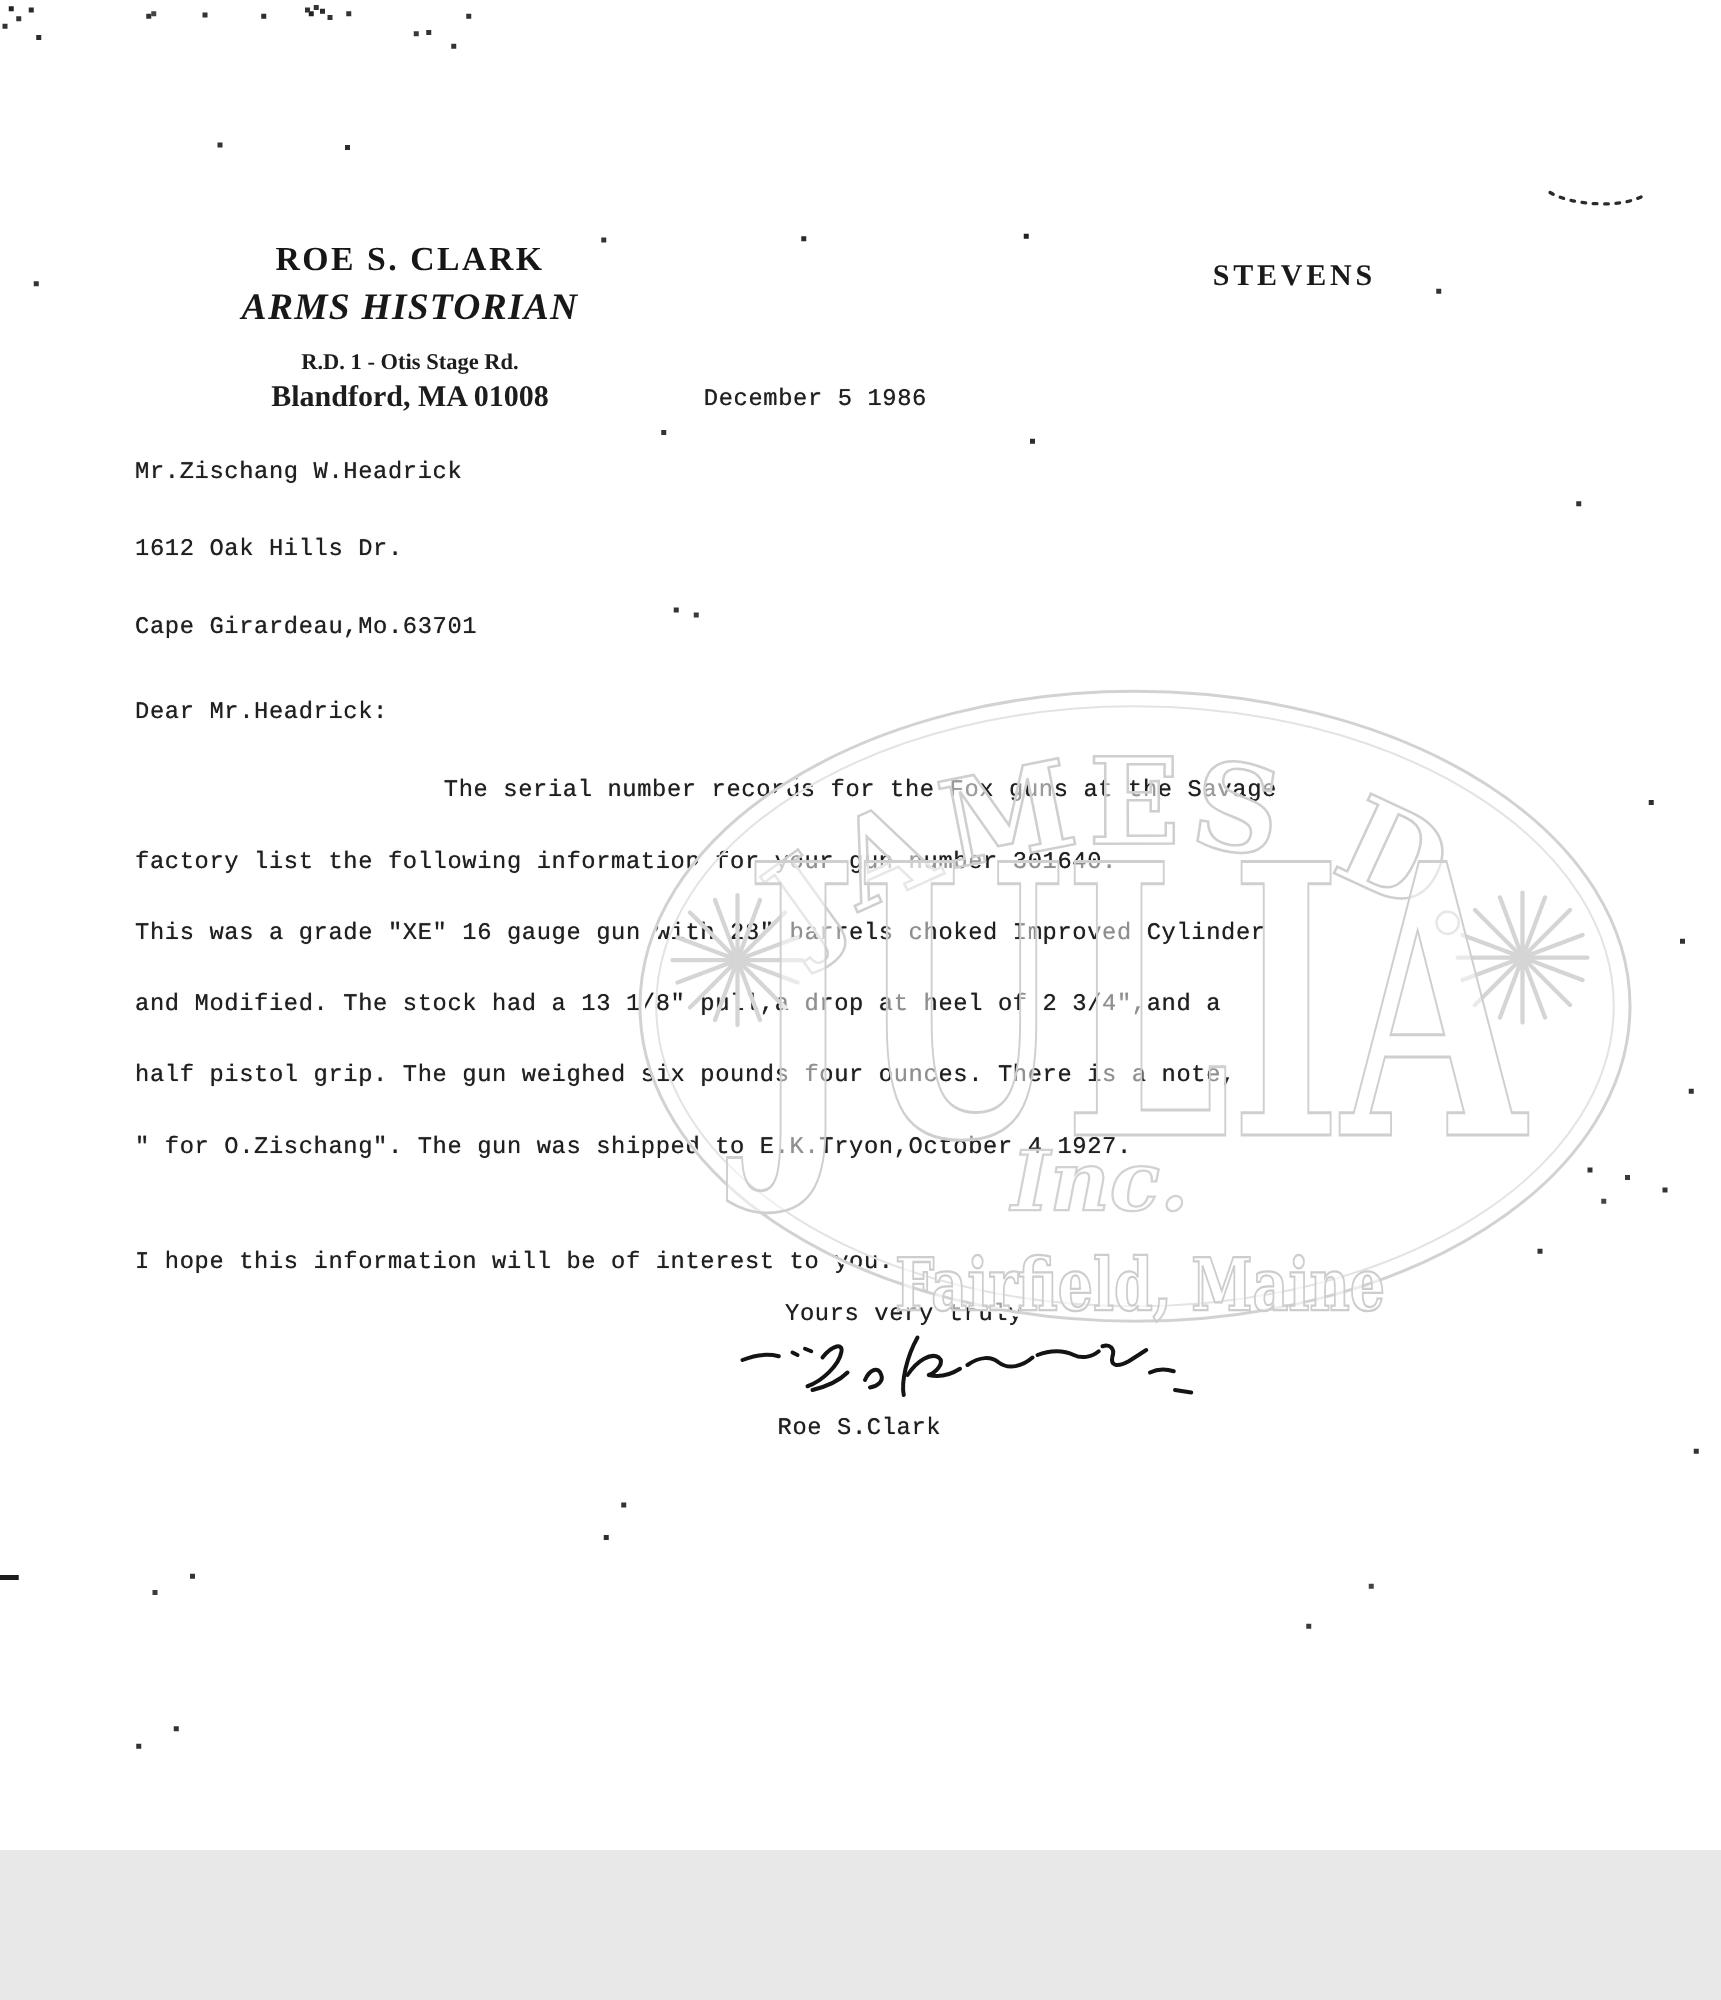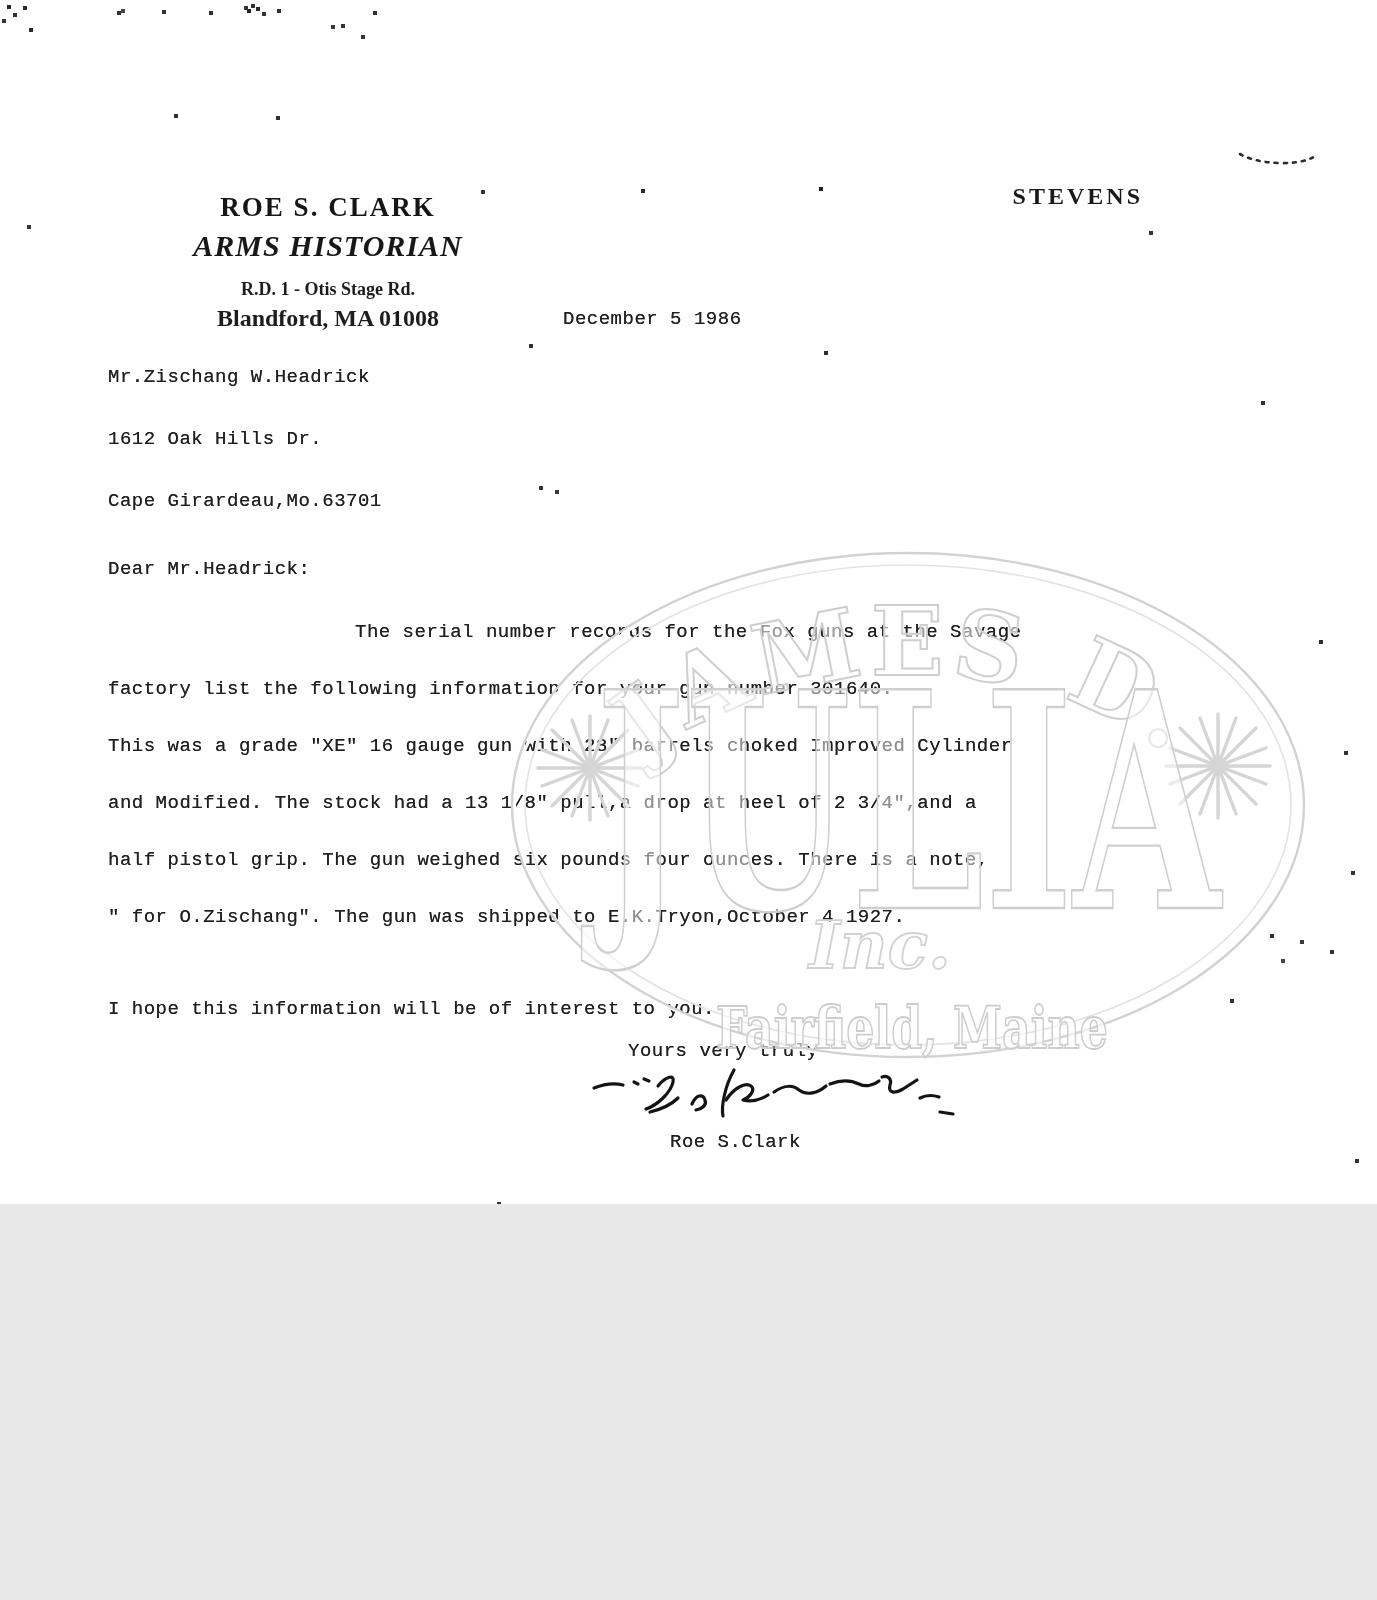--- a/index.html
+++ b/index.html
@@ -1,32 +1,32 @@
 <!DOCTYPE html>
 <html><head>
 <meta charset="utf-8">
 <style>
   html,body{margin:0;padding:0;background:#e8e8e8;}
   .page{
     position:relative;
-    width:1377px;height:1204px;
+    width:1377px;height:1480px;
     background:#ffffff;
     overflow:hidden;
     font-family:"Liberation Serif", serif;
     color:#1b1b1b;
   }
   .abs{position:absolute;}
   
   .letterhead{left:168px;top:192px;width:320px;text-align:center;z-index:2;}
   .lh-name{font-weight:bold;font-size:27px;letter-spacing:2px;color:#161616;}
   .lh-title{font-weight:bold;font-style:italic;font-size:30px;letter-spacing:1px;margin-top:6px;color:#181818;}
   .lh-addr1{font-weight:bold;font-size:18px;margin-top:16px;color:#1d1d1d;}
   .lh-addr2{font-weight:bold;font-size:24px;margin-top:5px;color:#1d1d1d;}
   
-  .brands{left:928px;top:183px;width:215px;text-align:right;z-index:2;}
+  .brands{left:928px;top:208px;width:215px;text-align:center;z-index:2;}
   .brand{font-size:24px;font-weight:600;letter-spacing:3px;color:#1a1a1a;height:57px;}
   
   .typed{
     font-family:"Liberation Mono", monospace;
     font-size:19px;
     letter-spacing:0.5px;
     color:#1f1f1f;
     white-space:pre;
     z-index:2;
     text-shadow:0 0 0.6px rgba(20,20,20,0.8);
@@ -37,21 +37,21 @@
   .addr3{left:108px;top:490px;}
   .salutation{left:108px;top:558px;}
   .b1{left:108px;top:621px;padding-left:247px;}
   .b2{left:108px;top:678px;}
   .b3{left:108px;top:735px;}
   .b4{left:108px;top:792px;}
   .b5{left:108px;top:849px;}
   .b6{left:108px;top:906px;}
   .b7{left:108px;top:998px;}
   .valediction{left:628px;top:1040px;}
-  .typed-name{left:622px;top:1131px;margin-left:48px;}
+  .typed-name{left:622px;top:1131px;}
   .signature{left:588px;top:1062px;z-index:2;}
   
   .watermark{left:502px;top:540px;z-index:3;pointer-events:none;}
   
   .specks{left:0;top:0;width:2px;height:2px;background:transparent;z-index:1;
     box-shadow:
       8px 6px 0 1px #222, 14px 14px 0 1px #333, 24px 7px 0 1px #2a2a2a, 3px 20px 0 1px #333,
       30px 29px 0 1px #2a2a2a, 118px 12px 0 1px #333, 122px 10px 0 1px #444,
       163px 11px 0 1px #333, 210px 12px 0 1px #2e2e2e, 245px 7px 0 1px #333,
       248px 10px 0 1px #222, 252px 5px 0 1px #333, 257px 8px 0 1px #2a2a2a,

